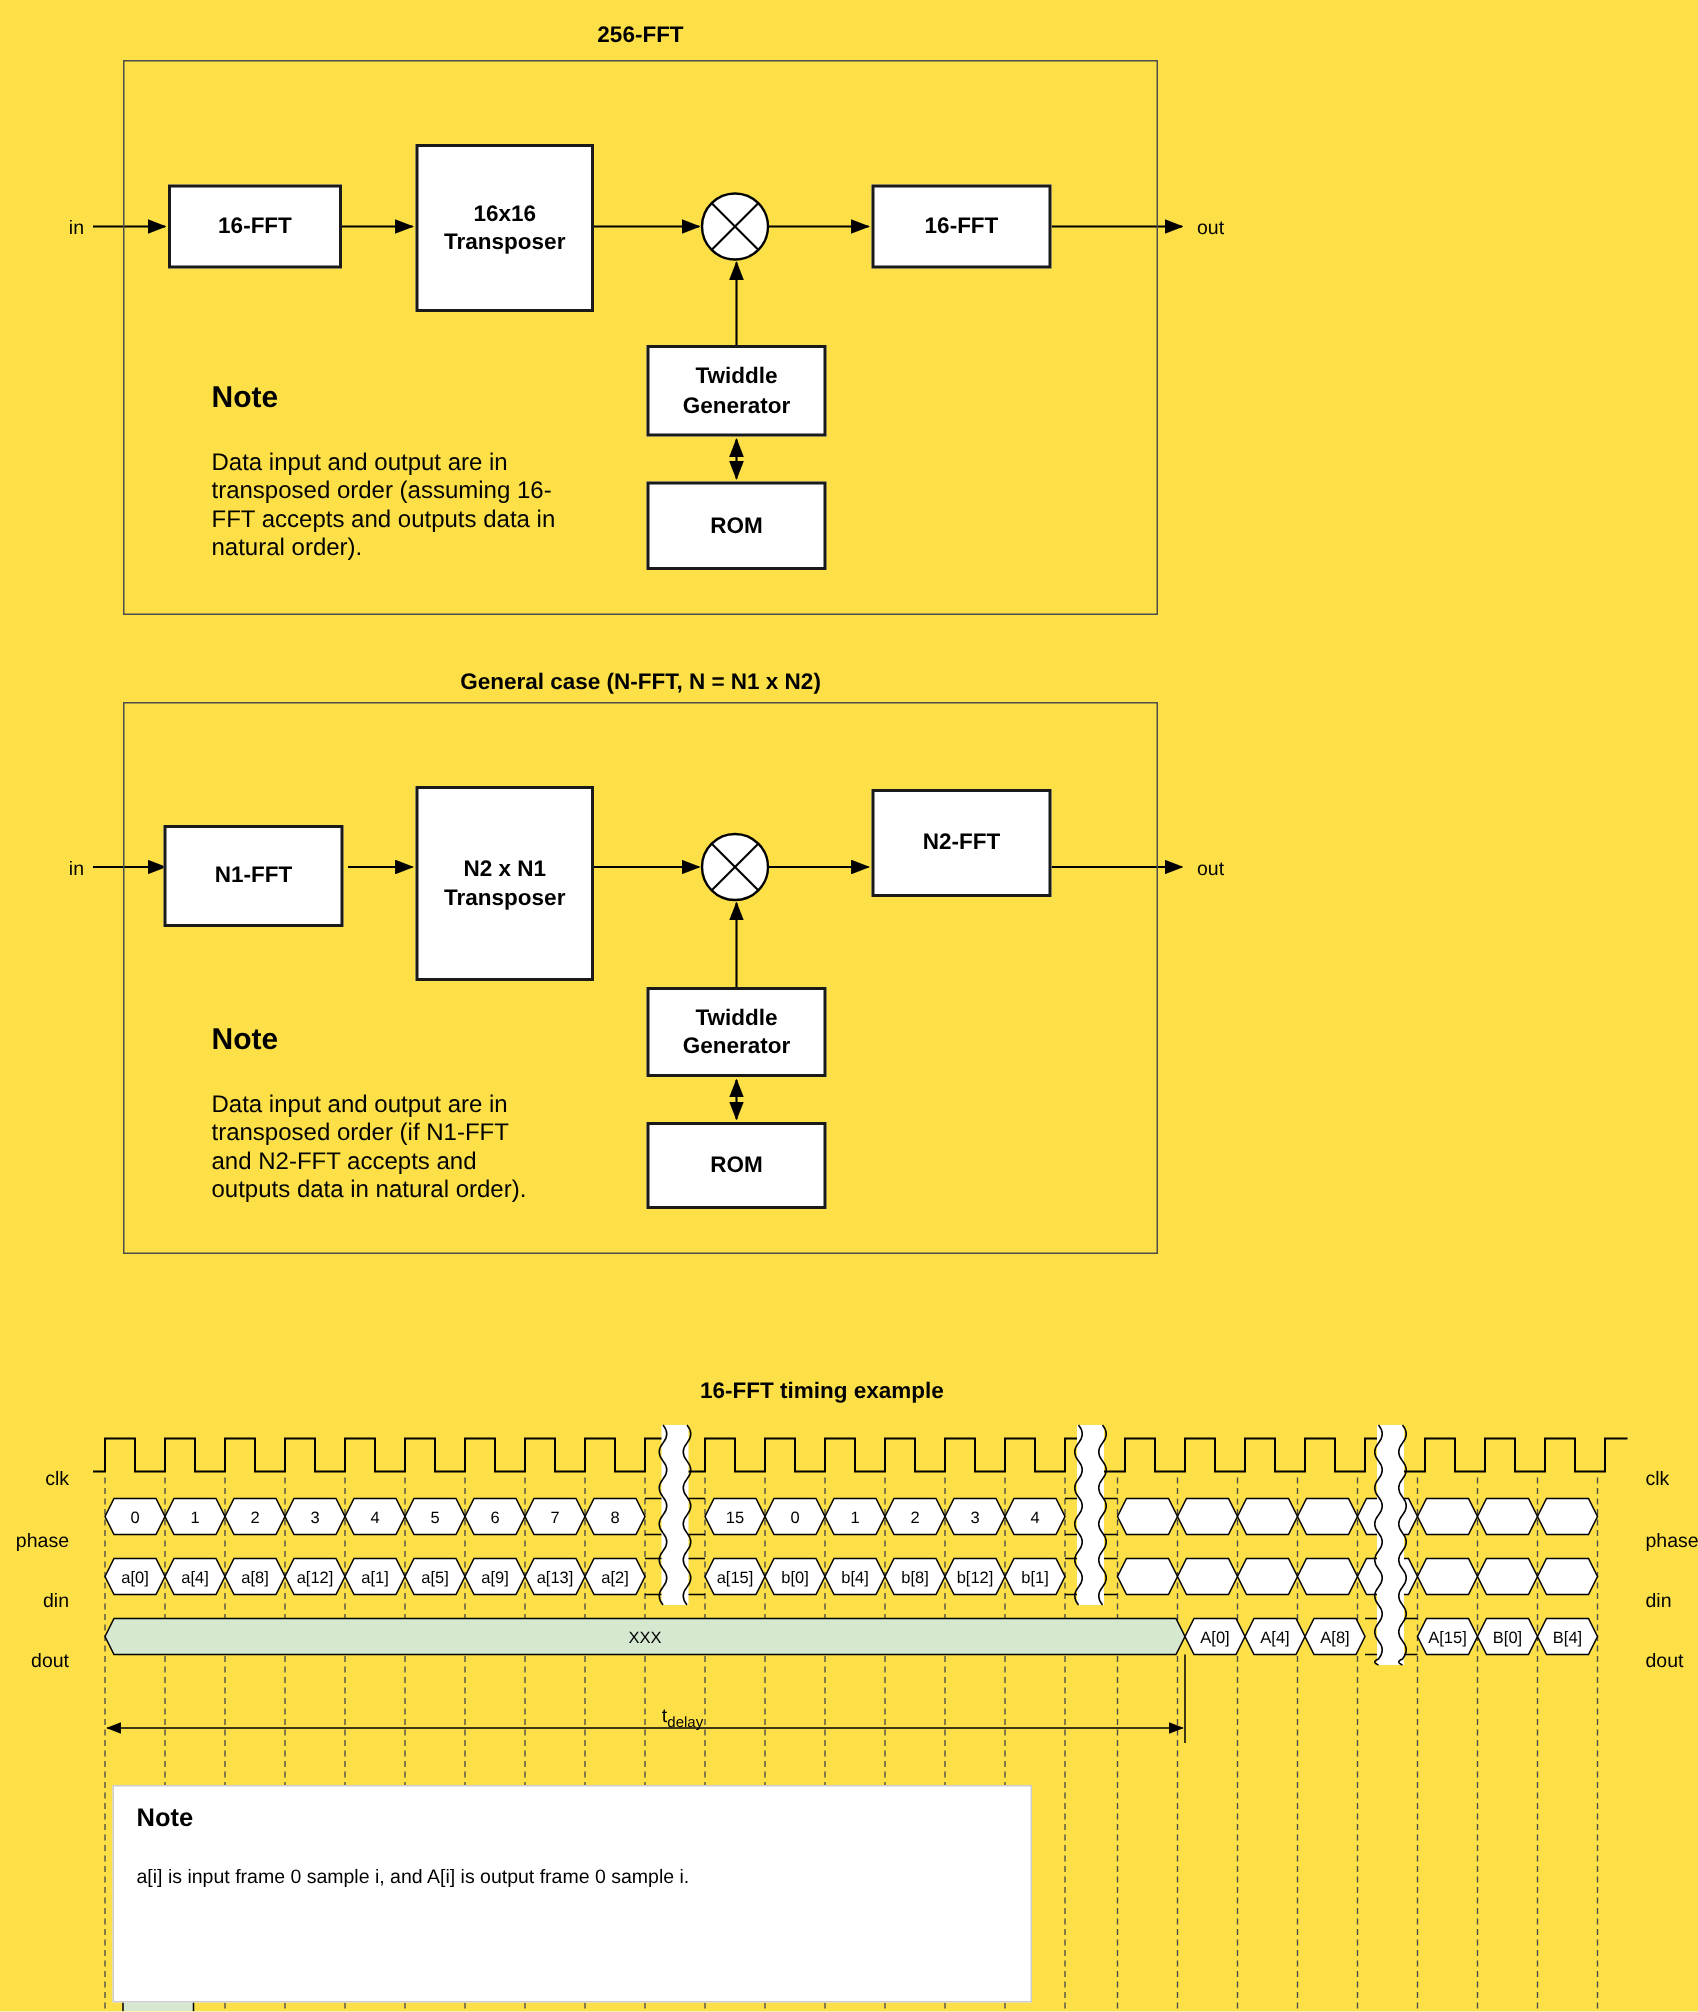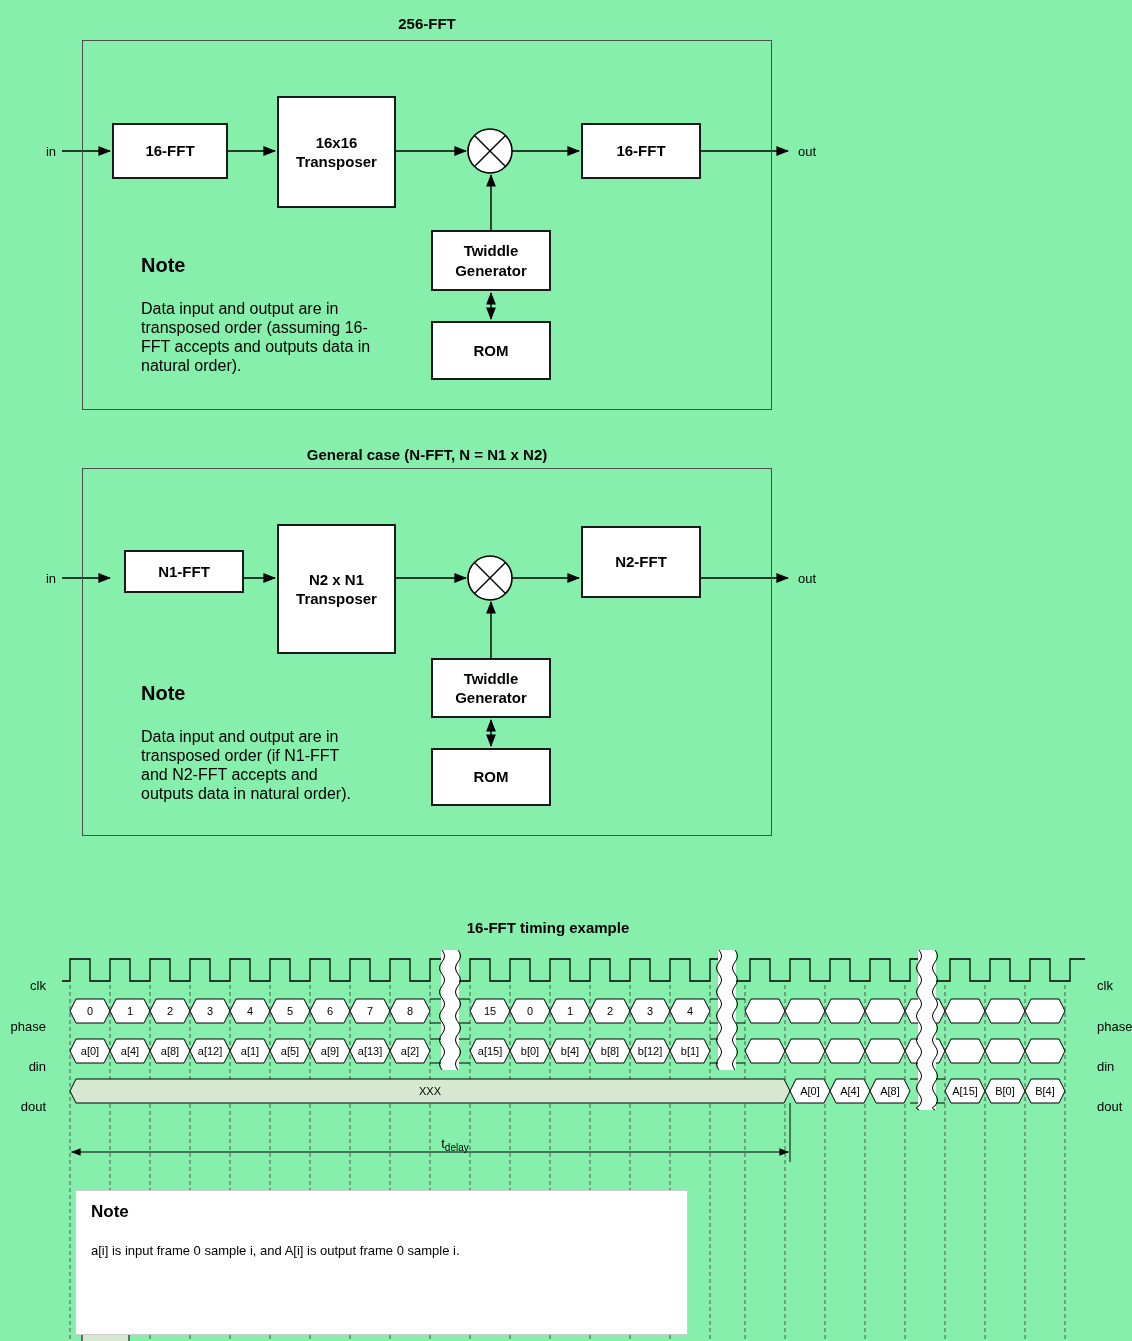--- a/index.html
+++ b/index.html
@@ -1,18 +1,18 @@
 <!DOCTYPE html>
 <html><head>
 <meta charset="utf-8">
 <style>
   * { margin:0; padding:0; box-sizing:border-box; }
   html,body { background:#fff; }
   body { font-family:"Liberation Sans","DejaVu Sans",sans-serif; color:#000; }
-  .page { position:relative; width:1132px; height:1341px; background:#86efac; overflow:hidden; }
+  .page { position:relative; width:1132px; height:1341px; background:#fde047; overflow:hidden; }
   .fig-title { position:absolute; font-size:15px; font-weight:bold; text-align:center; }
   .outer { position:absolute; border:1px solid #4d4d4d; }
   .blk { position:absolute; border:2px solid #1a1a1a; background:#fff; display:flex; align-items:center; justify-content:center;
          text-align:center; font-size:15px; font-weight:bold; white-space:pre-line; line-height:1.3; }
   .port { position:absolute; font-size:13px;text-align:center; }
   .note-h { position:absolute; font-size:20px; font-weight:bold; }
   .note-b { position:absolute; font-size:16px; line-height:19px; white-space:pre; }
   .sig { position:absolute; font-size:13px;margin-top:16px; }
   svg.layer { position:absolute; left:0; }
   svg text { font-family:"Liberation Sans","DejaVu Sans",sans-serif; }
@@ -80,21 +80,21 @@
     <div class="note-b" style="left:141px;top:299px">Data input and output are in
 transposed order (assuming 16-
 FFT accepts and outputs data in
 natural order).</div>
   </section>
 
   <section>
     <div class="fig-title" style="left:82px;top:446px;width:690px">General case (N-FFT, N = N1 x N2)</div>
     <div class="outer" style="left:82px;top:468px;width:690px;height:368px"></div>
     <div class="port" style="left:30px;top:571px;width:26px;text-align:right">in</div>
-    <div class="blk" style="left:124px;top:550px;width:120px;height:43px">N1-FFT</div>
+    <div class="blk" style="left:109px;top:550px;width:120px;height:68px">N1-FFT</div>
     <div class="blk" style="left:277px;top:524px;width:119px;height:130px">N2 x N1
 Transposer</div>
     <div class="blk" style="left:581px;top:526px;width:120px;height:72px">N2-FFT</div>
     <div class="port" style="left:798px;top:571px">out</div>
     <div class="blk" style="left:431px;top:658px;width:120px;height:60px">Twiddle
 Generator</div>
     <div class="blk" style="left:431px;top:748px;width:120px;height:58px">ROM</div>
     <div class="note-h" style="left:141px;top:682px">Note</div>
     <div class="note-b" style="left:141px;top:727px">Data input and output are in
 transposed order (if N1-FFT

